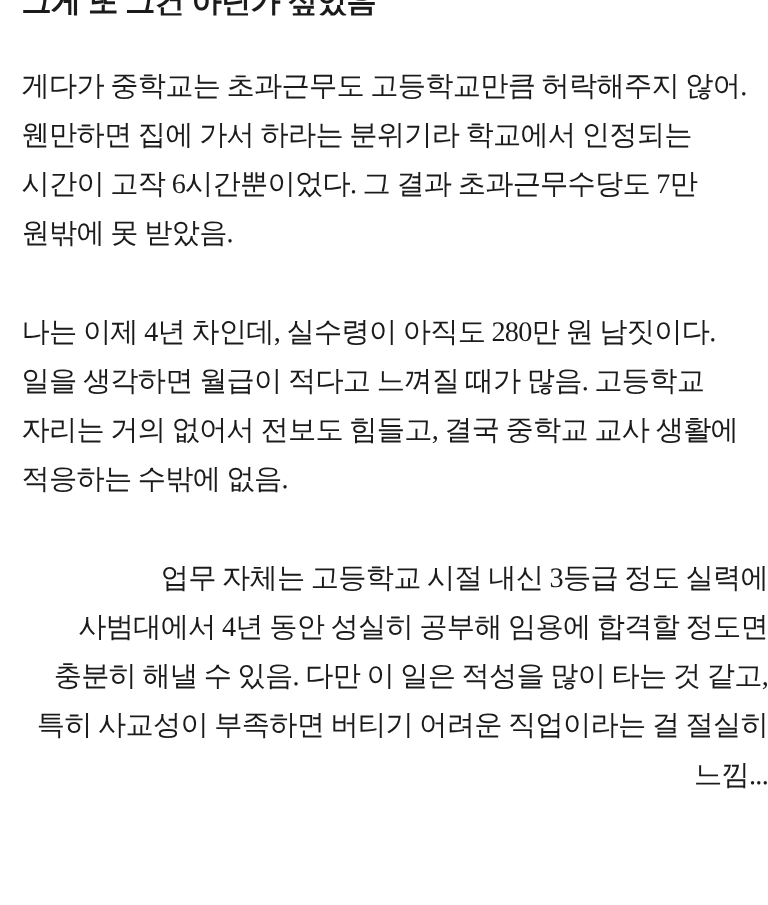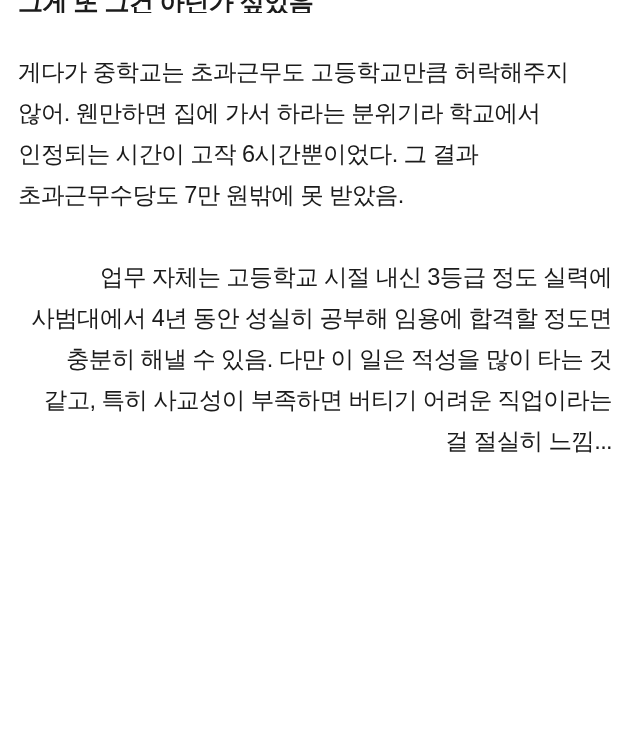--- a/index.html
+++ b/index.html
@@ -33,21 +33,22 @@
     font-weight: 700;
     letter-spacing: -0.5px;
     color: #1b1b1b;
     line-height: 30px;
     white-space: nowrap;
   }
   .content {
     position: absolute;
     top: 52px;
     left: 18px;
-    right: 28px;
+    right: 0;
+    font-family: Liberation Serif, serif;
   }
   .para {
     font-size: 23.5px;
     line-height: 41px;
     letter-spacing: -0.6px;
     color: #1b1b1b;
     margin: 0 0 41px 0;
     word-break: keep-all;
     text-align: left;
   }
@@ -58,16 +59,17 @@
 </style>
 </head>
 <body>
 
 <div class="page">
 
   <div class="clipped-heading">그게 또 그건 아닌가 싶었음</div>
 
   <div class="content">
     <p class="para">게다가 중학교는 초과근무도 고등학교만큼 허락해주지 않어. 웬만하면 집에 가서 하라는 분위기라 학교에서 인정되는 시간이 고작 6시간뿐이었다. 그 결과 초과근무수당도 7만 원밖에 못 받았음.</p>
+    <p class="para">나는 이제 4년 차인데, 실수령이 아직도 280만 원 남짓이다. 일을 생각하면 월급이 적다고 느껴질 때가 많음. 고등학교 자리는 거의 없어서 전보도 힘들고, 결국 중학교 교사 생활에 적응하는 수밖에 없음.</p>
     <p class="para">업무 자체는 고등학교 시절 내신 3등급 정도 실력에 사범대에서 4년 동안 성실히 공부해 임용에 합격할 정도면 충분히 해낼 수 있음. 다만 이 일은 적성을 많이 타는 것 같고, 특히 사교성이 부족하면 버티기 어려운 직업이라는 걸 절실히 느낌...</p>
   </div>
 
 </div>
 
 </body></html>

